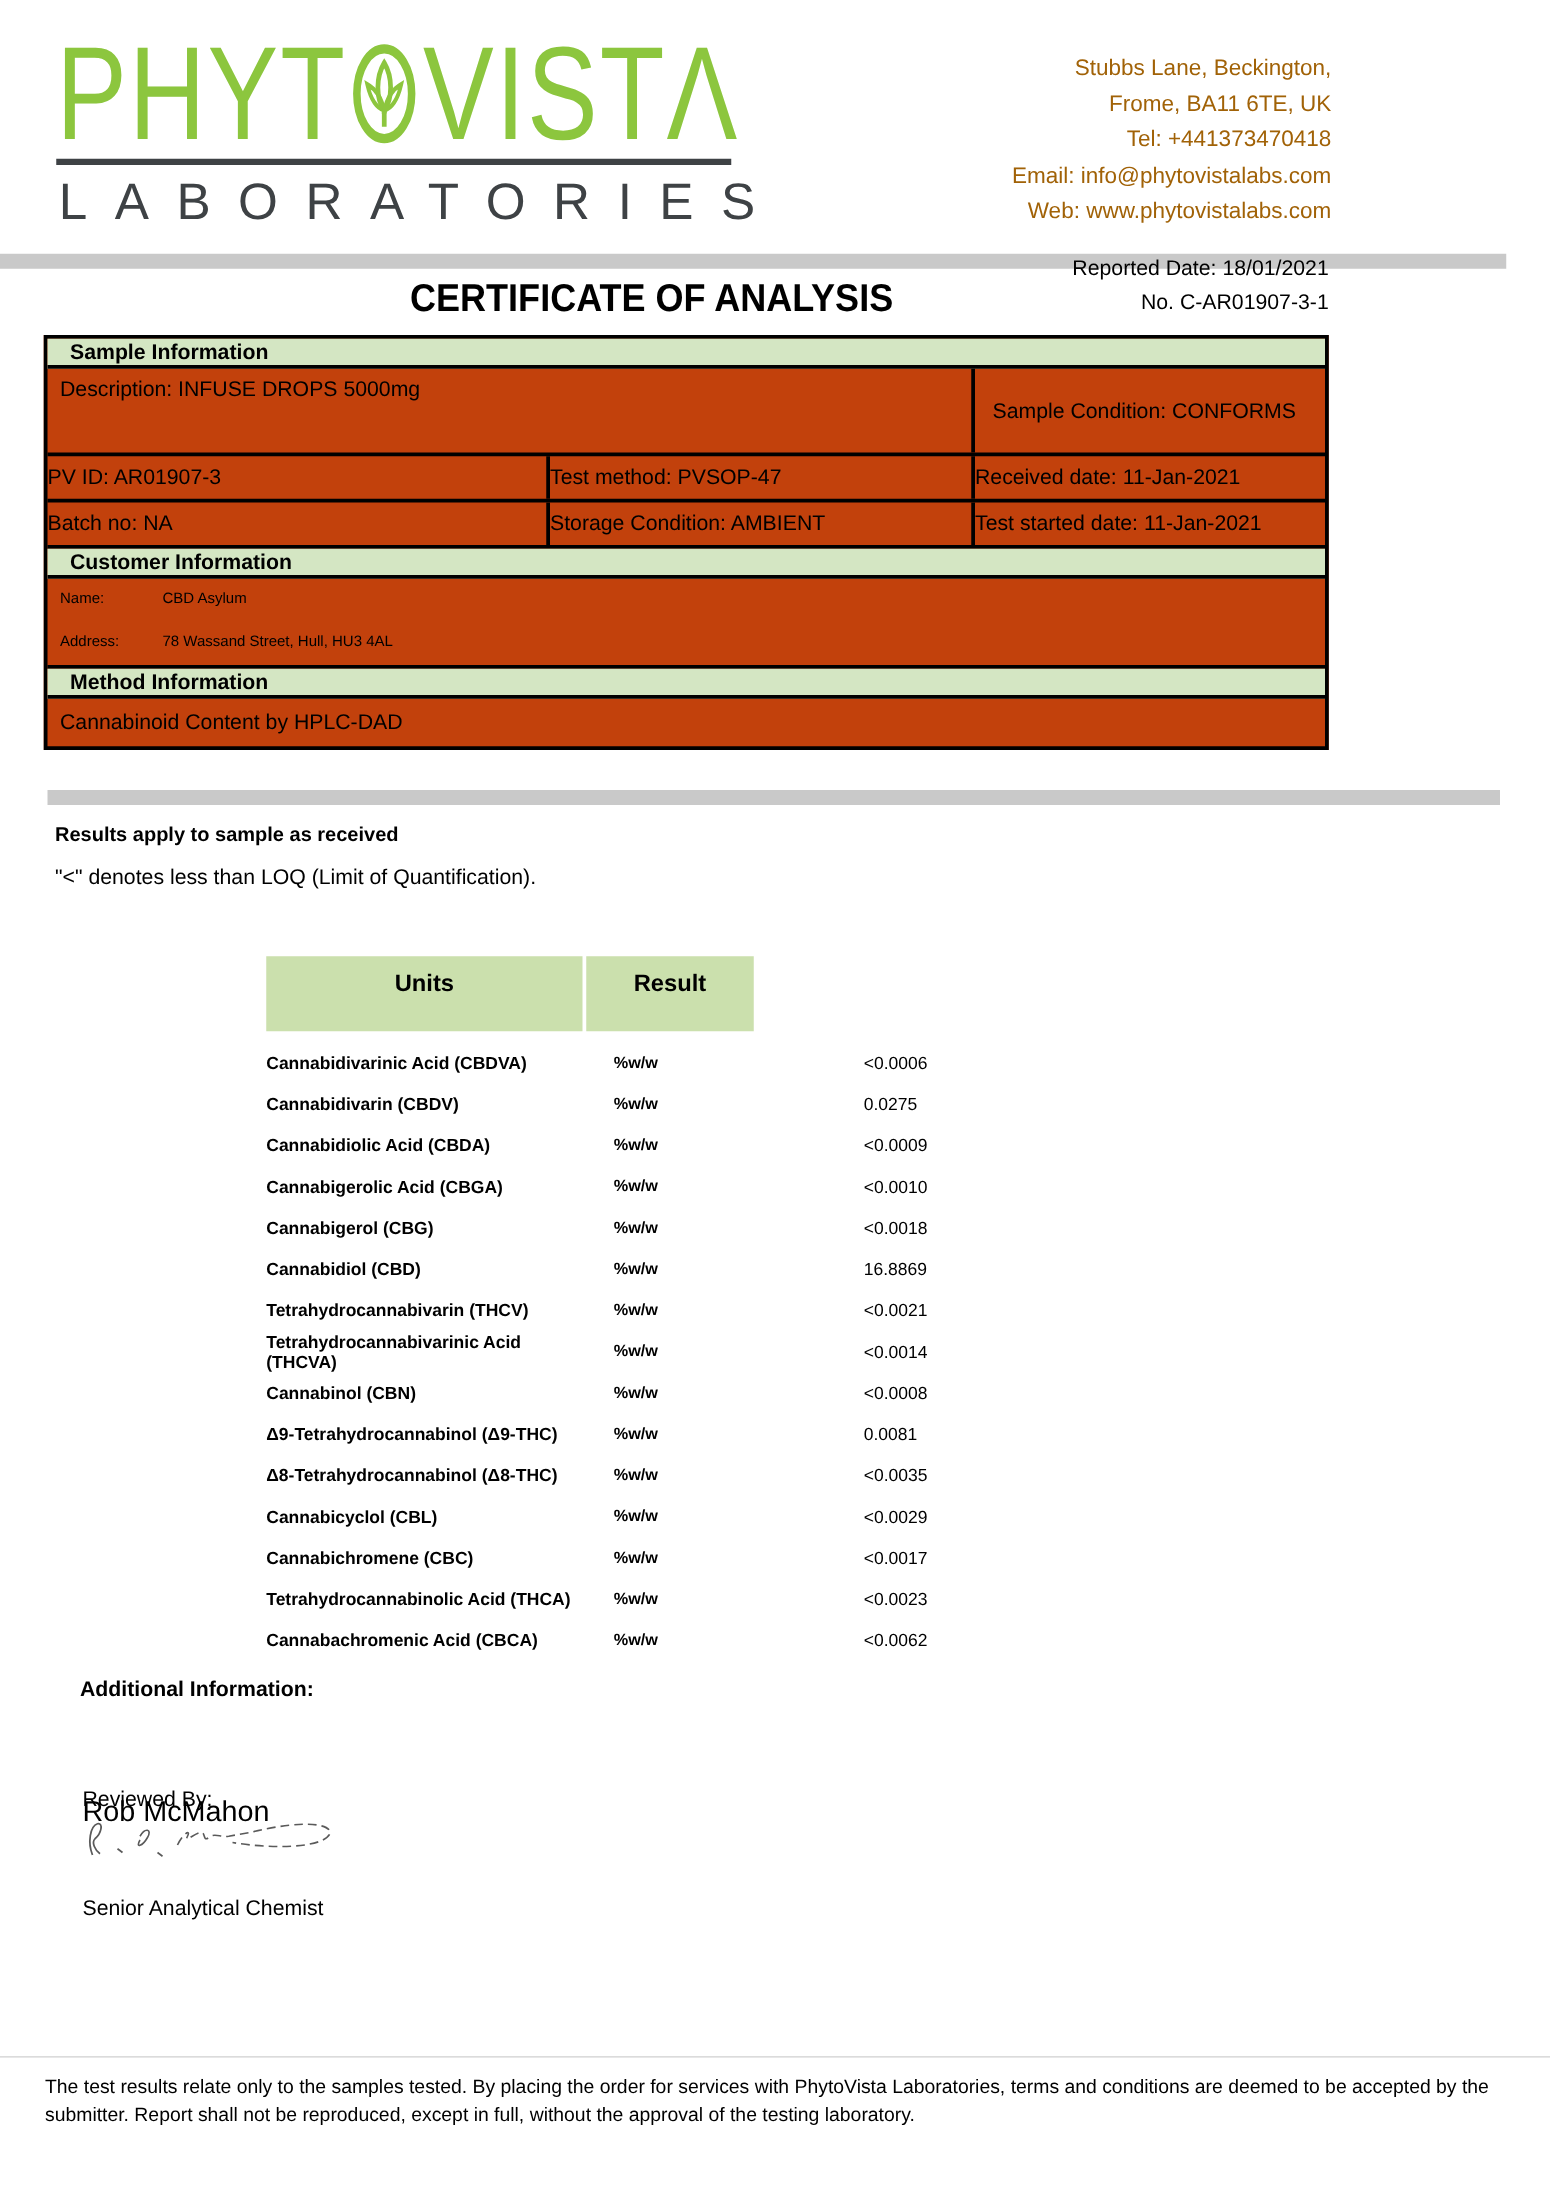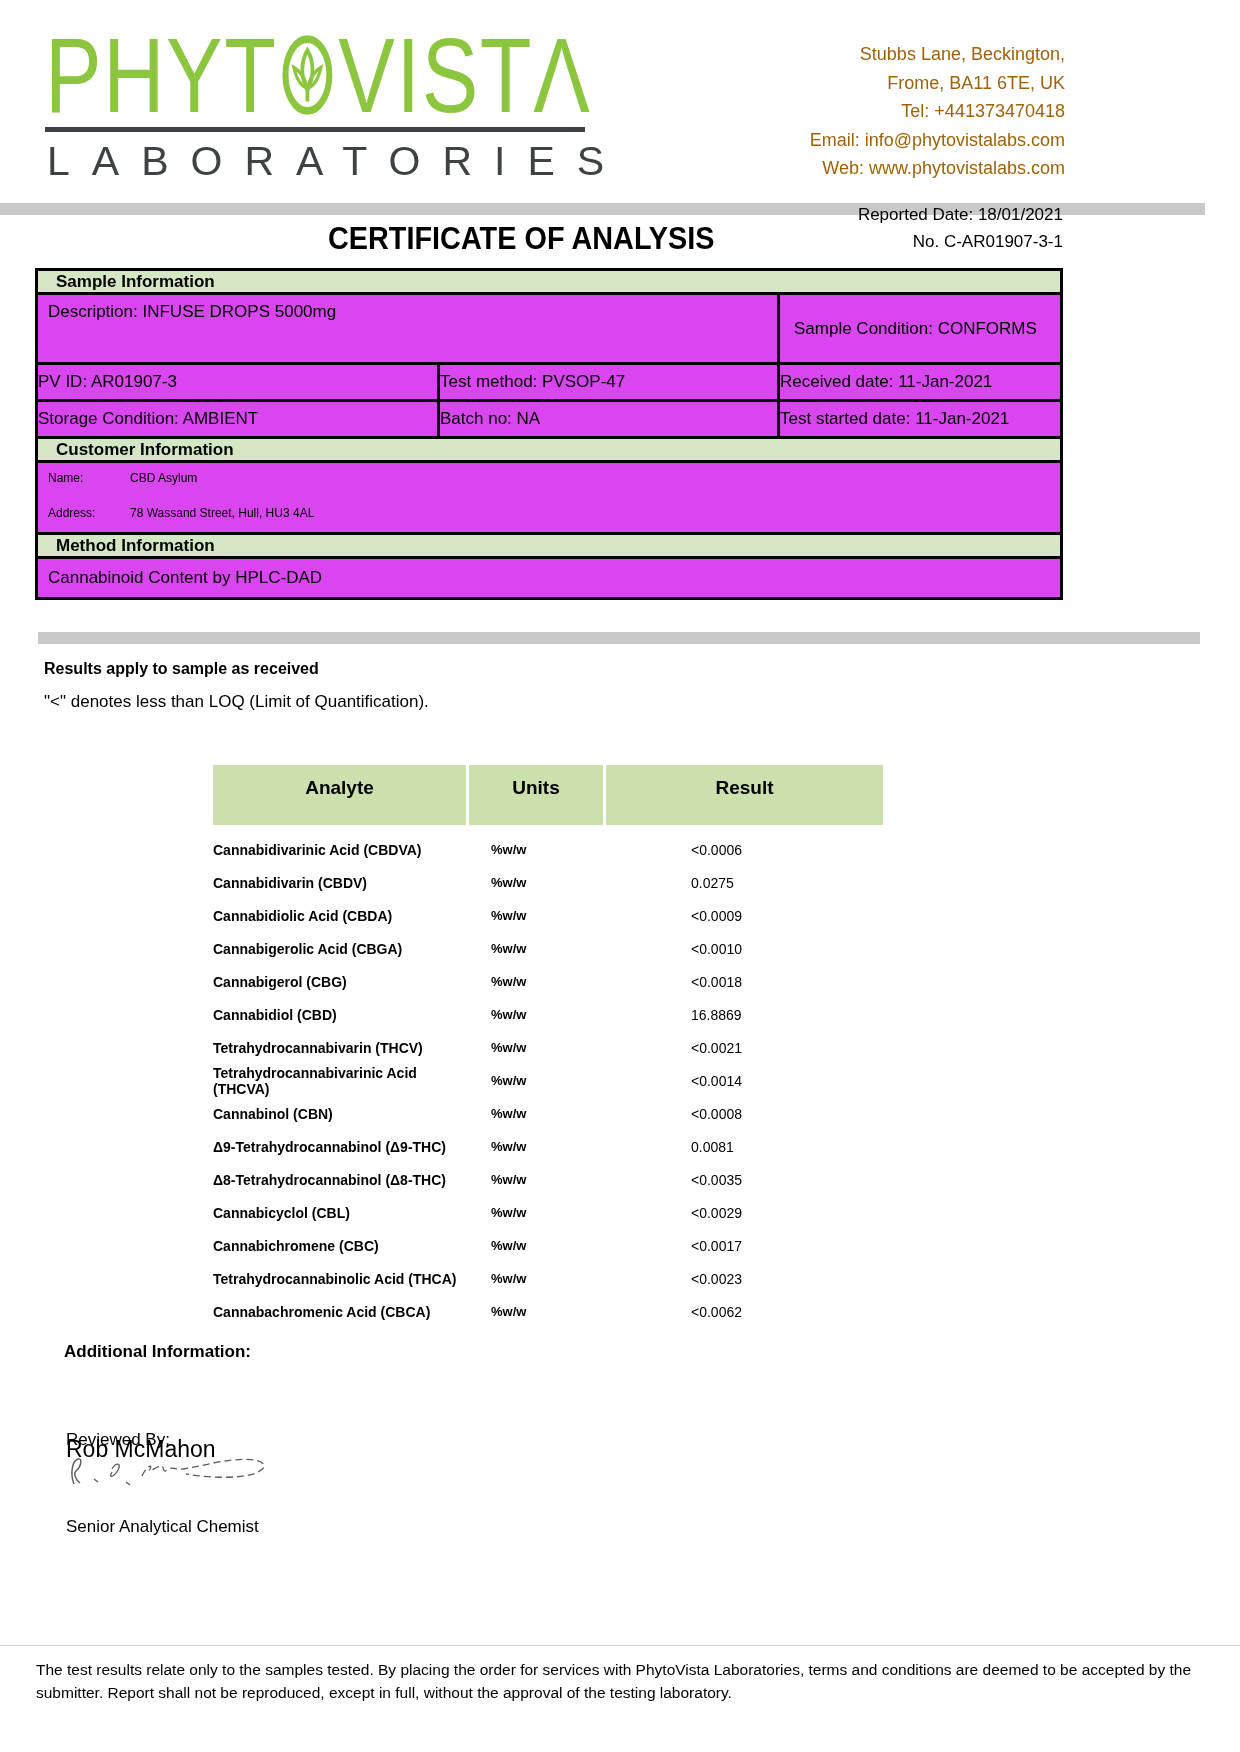--- a/index.html
+++ b/index.html
@@ -20,21 +20,21 @@
   
   .contact { position:absolute; top:40px; right:175px; text-align:right; font-size:18px; line-height:28.5px; color:#a16207; }
 
   
   .bar-top { position:absolute; left:0; top:203px; width:1205px; height:12px; background:#c9c9c9; }
   .coa-title { position:absolute; left:328px; top:221px; font-size:31px; font-weight:700;
                transform:scaleX(0.93); transform-origin:left top; white-space:nowrap; }
   .report-meta { position:absolute; top:201px; right:177px; text-align:right; font-size:17px; line-height:27px; }
 
   
-  .info-box { position:absolute; left:35px; top:268px; width:1028px; border:3px solid #000; background:#d946ef; }
+  .info-box { position:absolute; left:35px; top:268px; width:1028px; border:3px solid #000; background:#c2410c; }
   .sec-bar { background:#d4e6c3; border-bottom:3px solid #000; height:24px; display:flex; align-items:center;
              padding-left:18px; font-weight:700; font-size:17px; }
   .desc-row { display:grid; grid-template-columns:742px 1fr; border-bottom:3px solid #000; height:70px; }
   .c-desc { border-right:3px solid #000; padding:7px 0 0 10px; font-size:17px; }
   .c-cond { display:flex; align-items:center; padding-left:14px; font-size:17px; }
   .triple { display:grid; grid-template-columns:402px 340px 1fr; border-bottom:3px solid #000; height:37px; }
   .triple .cell { display:flex; align-items:center; font-size:17px; }
   .triple .cell:nth-child(1), .triple .cell:nth-child(2) { border-right:3px solid #000; }
   .cust-cell { border-bottom:3px solid #000; height:72px; padding:8px 0 0 10px; font-size:12px; }
   .cust-cell .line2 { margin-top:21px; }
@@ -109,22 +109,22 @@
     <div class="desc-row">
       <div class="c-desc">Description: INFUSE DROPS 5000mg</div>
       <div class="c-cond">Sample Condition: CONFORMS</div>
     </div>
     <div class="triple">
       <div class="cell">PV ID: AR01907-3</div>
       <div class="cell">Test method: PVSOP-47</div>
       <div class="cell">Received date: 11-Jan-2021</div>
     </div>
     <div class="triple">
+      <div class="cell">Batch no: NA</div>
       <div class="cell">Storage Condition: AMBIENT</div>
-      <div class="cell">Batch no: NA</div>
       <div class="cell">Test started date: 11-Jan-2021</div>
     </div>
     <div class="sec-bar">
       <span>Customer Information</span>
     </div>
     <div class="cust-cell">
       <div>
         <span class="lbl">Name:</span><span>CBD Asylum</span>
       </div>
       <div class="line2">
@@ -137,21 +137,20 @@
     <div class="method-cell">Cannabinoid Content by HPLC-DAD</div>
   </div>
 
   <div class="bar-mid"></div>
 
   <div class="note1">Results apply to sample as received</div>
   <div class="note2">"&lt;" denotes less than LOQ (Limit of Quantification).</div>
 
   <div class="results">
     <div class="results-head">
-      <div class="hcell">Analyte</div>
       <div class="hcell">Units</div>
       <div class="hcell">Result</div>
     </div>
     <div class="results-body">
     <div class="rrow">
       <div class="rc rc-analyte">Cannabidivarinic Acid (CBDVA)</div>
       <div class="rc rc-units">%w/w</div>
       <div class="rc rc-result">&lt;0.0006</div>
     </div>
 

